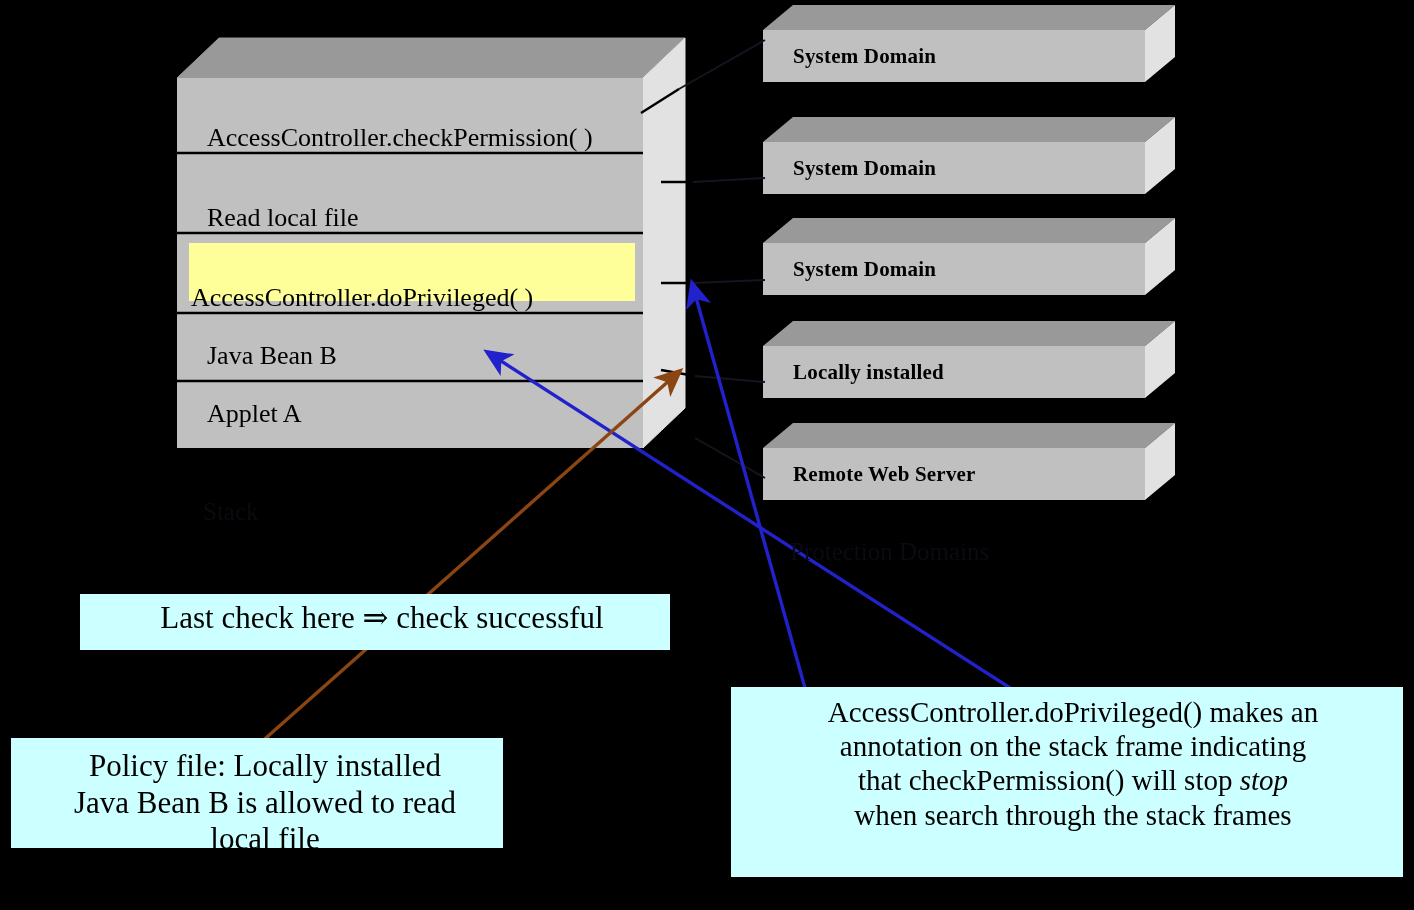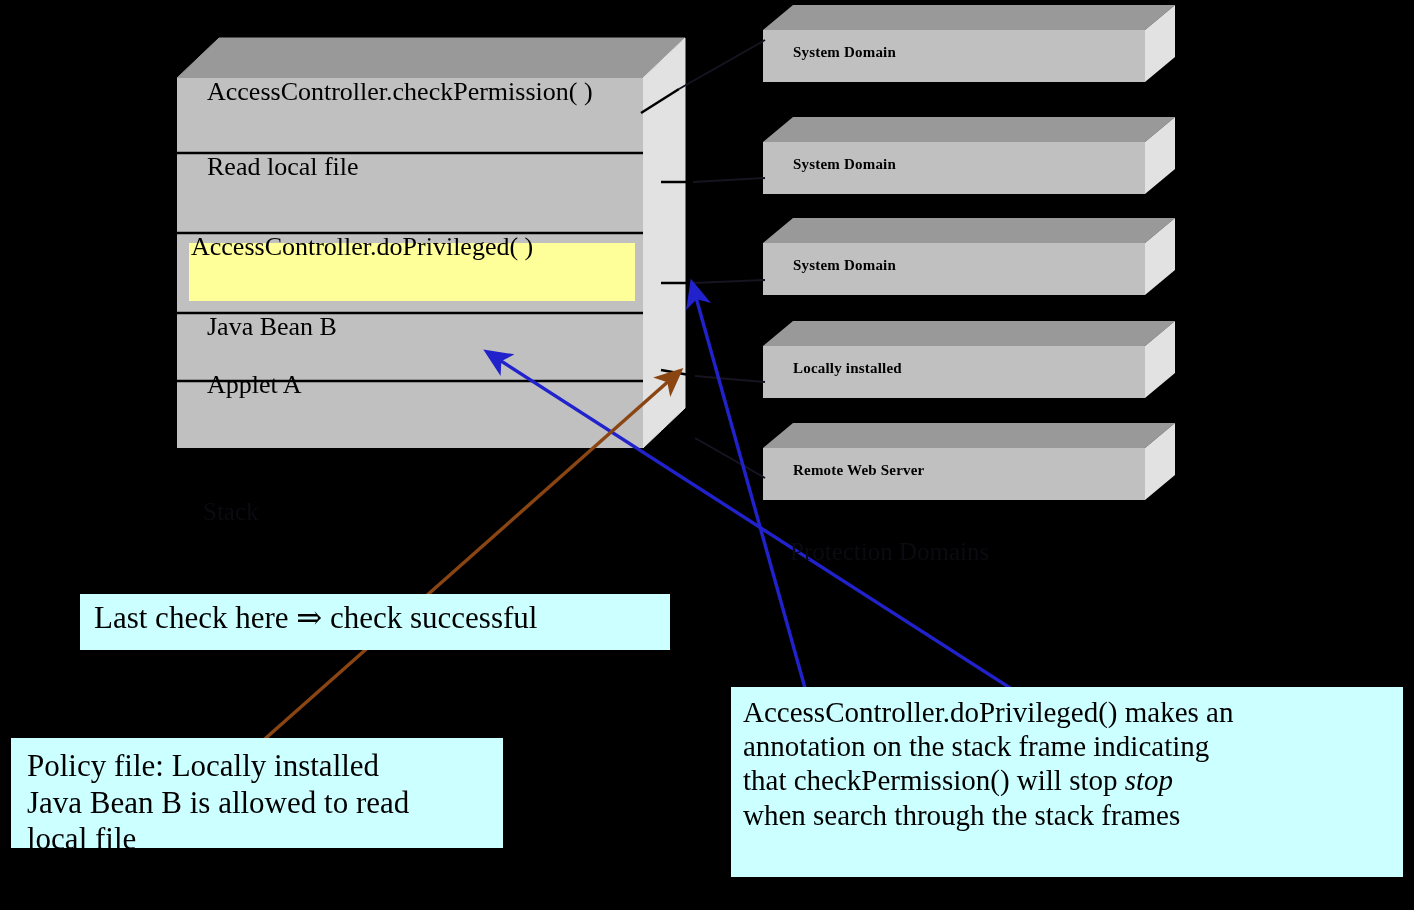--- a/index.html
+++ b/index.html
@@ -33,21 +33,21 @@
     left: 177px;
     top: 78px;
     width: 466px;
     height: 370px;
   }
   .stack-row {
     position: absolute;
     left: 0;
     width: 466px;
     display: flex;
-    align-items: flex-start;
+    align-items: flex-end;
     box-sizing: border-box;
   }
   .stack-row .lbl {
     font-size: 26px;
     color: #000000;
     padding-left: 30px;
     line-height: 1.1;
     white-space: nowrap;
   }
   .row-0 { top: 0px;   height: 75px; }
@@ -62,21 +62,21 @@
     top: 10px;
     width: 446px;
     height: 58px;
     background: #ffff99;
   }
   .row-2 .lbl { position: relative; z-index: 2; padding-left: 14px; }
 
   
   .domain-label {
     position: absolute;
-    font-size: 15px;
+    font-size: 21px;
     font-weight: bold;
     color: #000000;
     white-space: nowrap;
     letter-spacing: 0.2px;
   }
 
   
   .dim-caption {
     position: absolute;
     font-size: 25px;
@@ -85,20 +85,21 @@
     white-space: nowrap;
   }
 
   
   .callout {
     position: absolute;
     background: #ccffff;
     color: #000000;
     box-sizing: border-box;
     line-height: 1.18;
+    text-align: center;
   }
   #callout-last-check {
     left: 80px;
     top: 594px;
     width: 590px;
     height: 56px;
     font-size: 31px;
     padding: 6px 0 0 14px;
   }
   #callout-policy {

